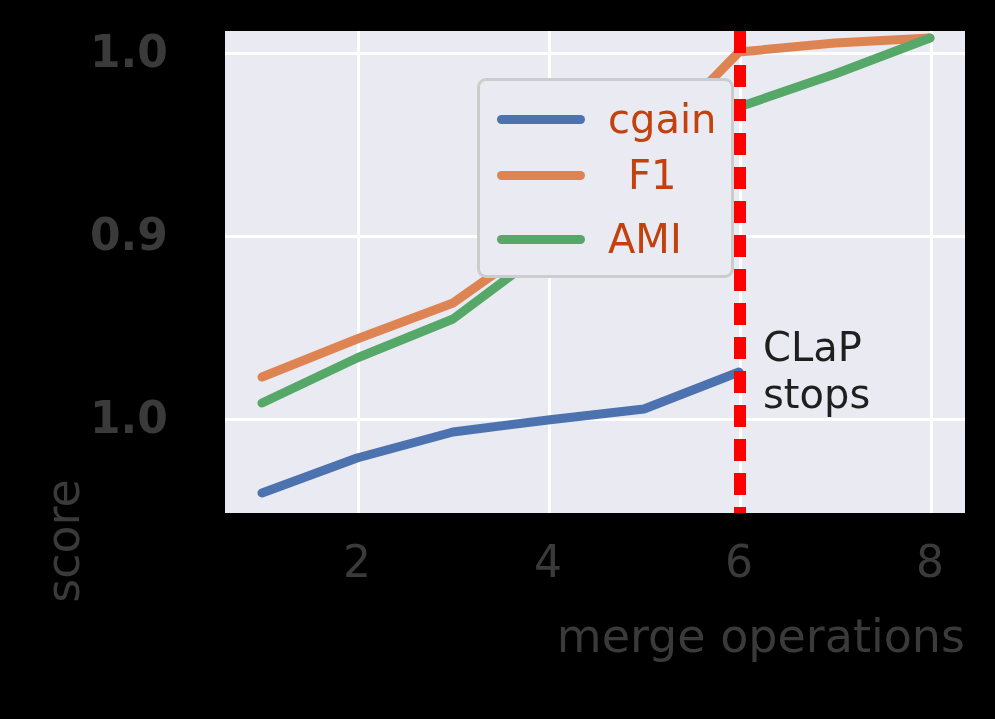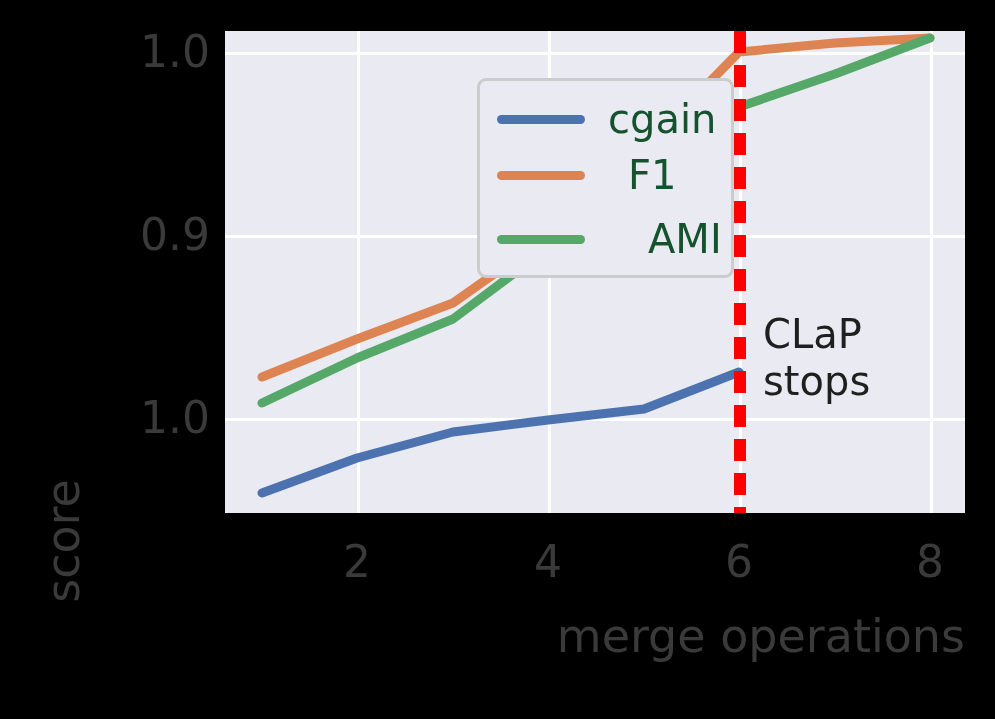--- a/index.html
+++ b/index.html
@@ -19,44 +19,44 @@
 
   
   #vline{
     position:absolute;left:734px;top:31px;width:12px;height:482px;
     background:repeating-linear-gradient(to bottom,
       #FF0000 0px,#FF0000 22px,rgba(0,0,0,0) 22px,rgba(0,0,0,0) 34px);
   }
 
   
   #annot{
-    position:absolute;left:763px;top:311px;width:190px;
+    position:absolute;left:763px;top:324px;width:190px;
     color:#1F1F1F;font-size:40px;line-height:1.18;text-align:left;
     white-space:pre-line;
   }
 
   
   #legend{
     position:absolute;left:252px;top:47px;width:257px;height:200px;
     background:#EAEAF2;border:3px solid #CCCCCC;border-radius:9px;
     box-sizing:border-box;
   }
   .legend-row{
     position:absolute;left:0;width:100%;height:56px;display:flex;align-items:center;
   }
   .legend-row:nth-child(1){top:10px;}
   .legend-row:nth-child(2){top:66px;gap:20px;}
-  .legend-row:nth-child(3){top:130px;gap:40px;}
+  .legend-row:nth-child(3){top:130px;}
   .legend-swatch{width:88px;height:9px;border-radius:5px;margin-left:17px;flex:none;}
-  .legend-label{margin-left:23px;font-size:40px;color:#14532d;line-height:1;}
+  .legend-label{margin-left:23px;font-size:40px;color:#c2410c;line-height:1;}
 
   
   .ytick{
-    position:absolute;right:0;width:120px;text-align:right;
-    color:#3A3A3A;font-size:44px;line-height:1;
+    position:absolute;right:0;width:120px;text-align:left;
+    color:#3A3A3A;font-size:44px;line-height:1;font-weight:bold;
   }
   #ytick-wrap{position:absolute;left:85px;top:0;width:125px;height:719px;}
   .xtick{
     position:absolute;top:540px;width:80px;text-align:center;
     color:#3A3A3A;font-size:44px;line-height:1;
   }
 
   
   #ylabel{
     position:absolute;left:-77px;top:298px;width:200px;

